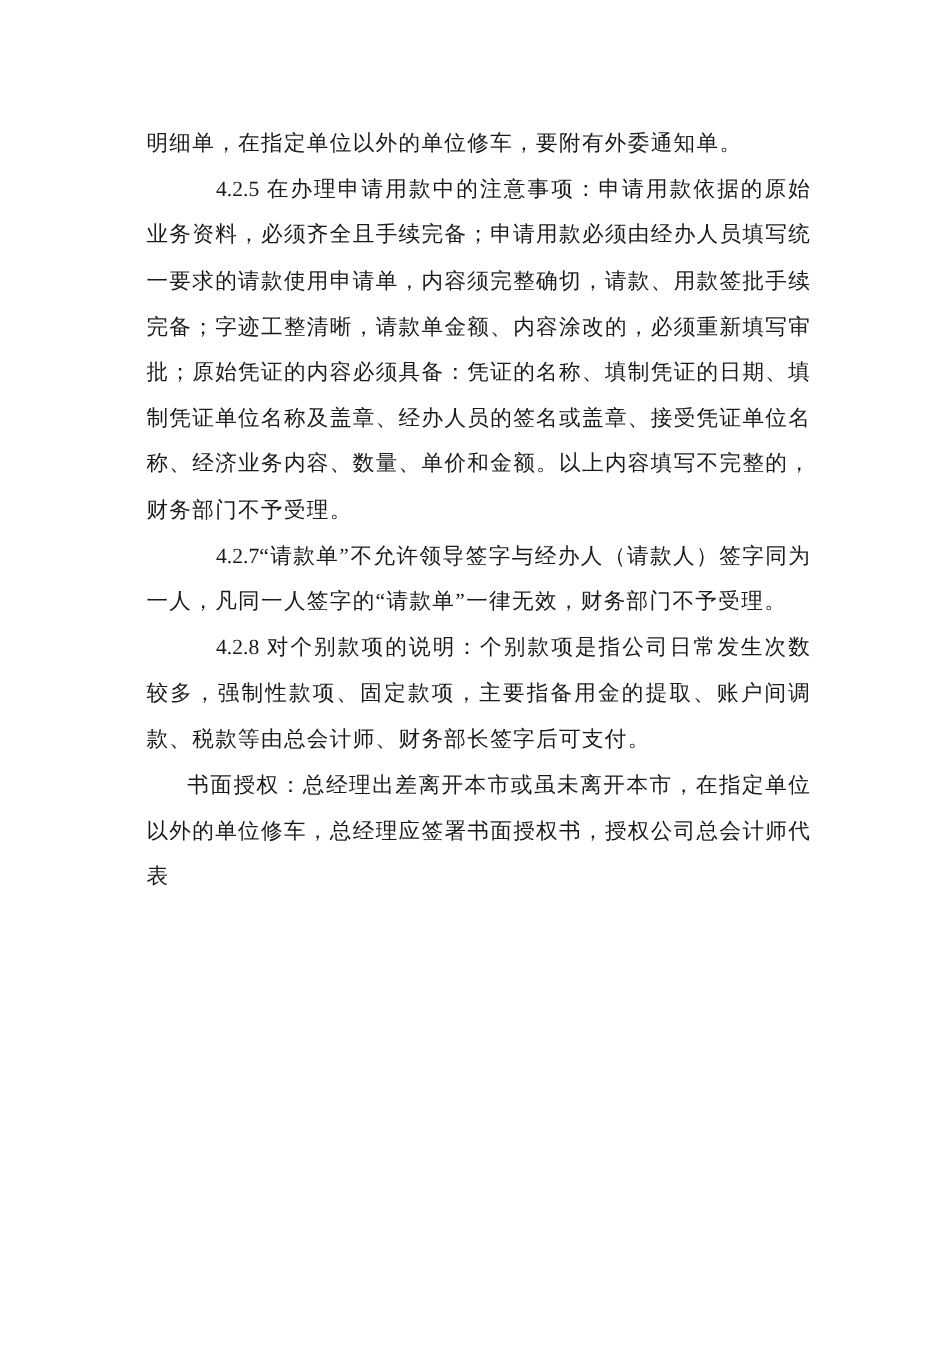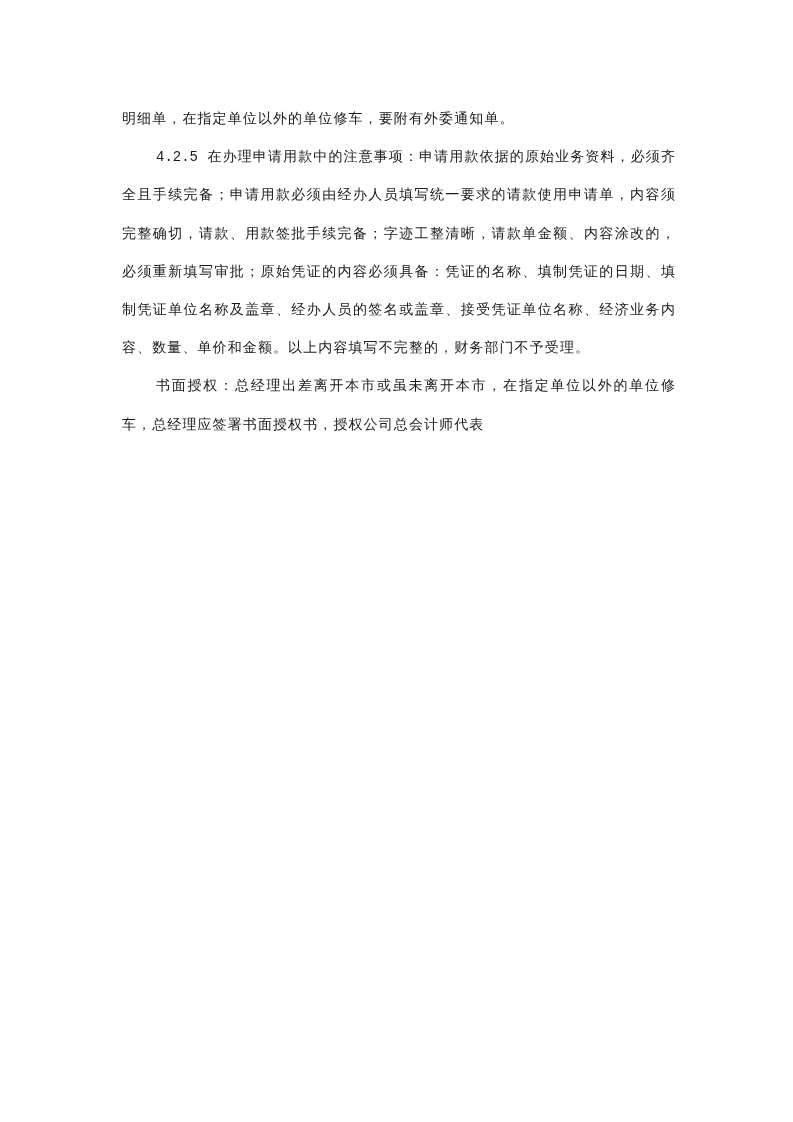--- a/index.html
+++ b/index.html
@@ -2,36 +2,42 @@
 <html><head>
 <meta charset="utf-8">
 <style>
   html, body { margin: 0; padding: 0; background: #ffffff; }
   body { width: 793px; height: 1122px; position: relative; overflow: hidden; }
   .page {
     position: absolute;
     left: 122px;
     top: 100px;
     width: 554px;
-    font-family: Liberation Mono, monospace;
-    font-size: 14px;
+    font-family: Liberation Serif, serif;
+    font-size: 18px;
     color: #1a1a1a;
     line-height: 38.2px;
     letter-spacing: 1.1px;
   }
   .para { margin: 0; text-align: justify; text-align-last: left; }
   .indent { text-indent: 34px; }
-  .num { letter-spacing: 0; }
+  .num { letter-spacing: 0; margin-left: 24px; }
 </style>
 </head>
 <body>
 
 <div class="page">
   <p class="para">
     <span>明细单，在指定单位以外的单位修车，要附有外委通知单。</span>
   </p>
   <p class="para indent">
     <span class="num">4.2.5</span><span> 在办理申请用款中的注意事项：申请用款依据的原始业务资料，必须齐全且手续完备；申请用款必须由经办人员填写统一要求的请款使用申请单，内容须完整确切，请款、用款签批手续完备；字迹工整清晰，请款单金额、内容涂改的，必须重新填写审批；原始凭证的内容必须具备：凭证的名称、填制凭证的日期、填制凭证单位名称及盖章、经办人员的签名或盖章、接受凭证单位名称、经济业务内容、数量、单价和金额。以上内容填写不完整的，财务部门不予受理。</span>
   </p>
   <p class="para indent">
+    <span class="num">4.2.7</span><span>“请款单”不允许领导签字与经办人（请款人）签字同为一人，凡同一人签字的“请款单”一律无效，财务部门不予受理。</span>
+  </p>
+  <p class="para indent">
+    <span class="num">4.2.8</span><span> 对个别款项的说明：个别款项是指公司日常发生次数较多，强制性款项、固定款项，主要指备用金的提取、账户间调款、税款等由总会计师、财务部长签字后可支付。</span>
+  </p>
+  <p class="para indent">
     <span>书面授权：总经理出差离开本市或虽未离开本市，在指定单位以外的单位修车，总经理应签署书面授权书，授权公司总会计师代表</span>
   </p>
 </div>
 
 </body></html>

